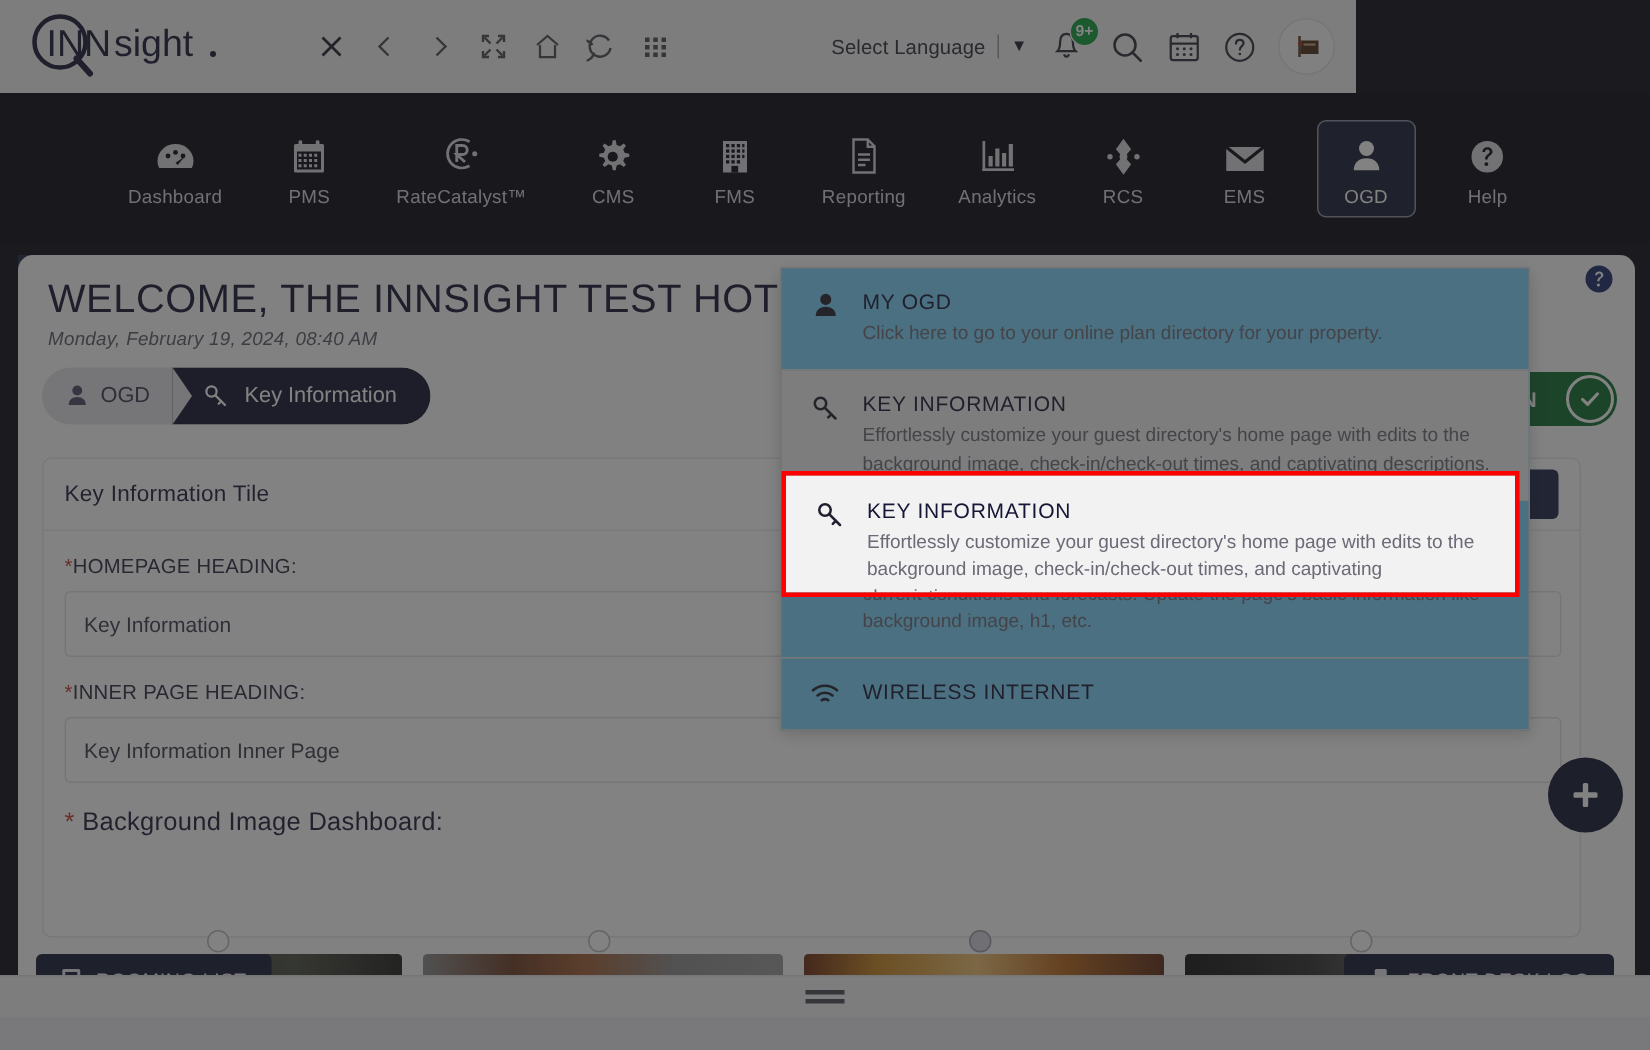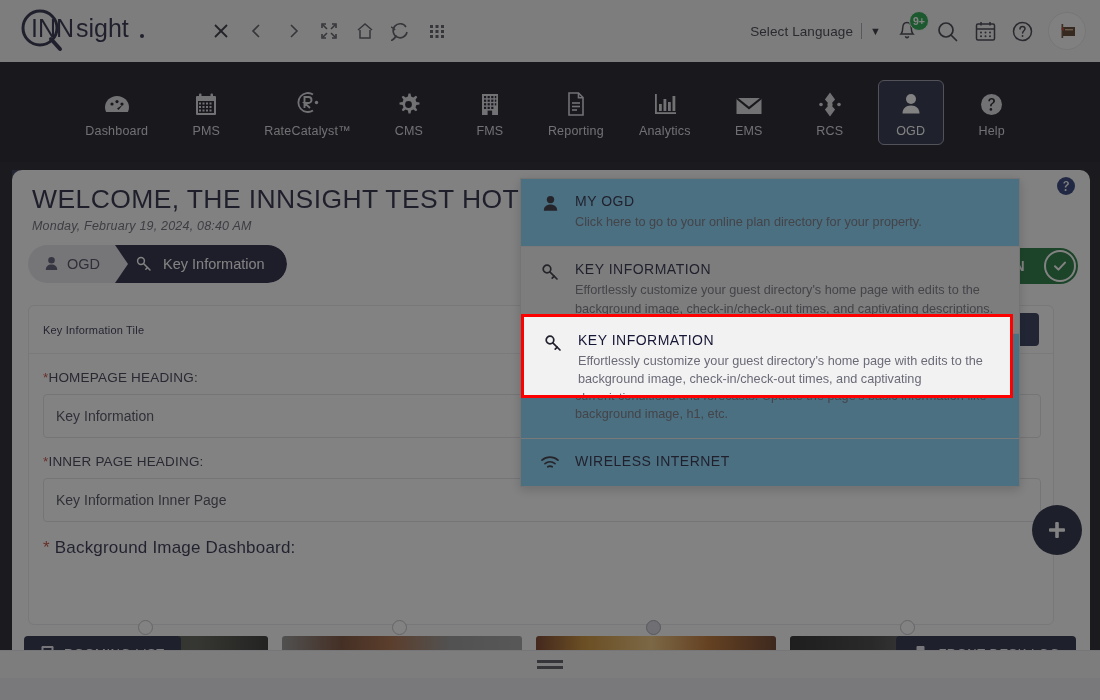--- a/index.html
+++ b/index.html
@@ -8,21 +8,21 @@
     overflow: hidden;
     font-family: "Liberation Sans", sans-serif;
     background: #0a0a14;
   }
 
   
   #root { position: relative; width: 1100px; height: 700px; }
 
   
   .topbar {
-    position: absolute; left: 0; top: 0; width: 1100px; height: 62px;
+    position: absolute; left: 0; top: 0; width: 904px; height: 62px;
     background: #f3f3f3;
     display: flex; align-items: center;
   }
   .logo-wrap { margin-left: 16px; width: 150px; height: 50px; display:flex; align-items:center; }
   .logo-svg { display:block; }
 
   .nav-btns { display: flex; align-items: center; gap: 2px; margin-left: 38px; }
   .navbtn {
     width: 34px; height: 34px; display: flex; align-items: center; justify-content: center;
     color: #4a4a55;
@@ -127,21 +127,21 @@
 
   .card {
     position: absolute; left: 28px; top: 305px; width: 1026px; height: 320px;
     background: #ffffff; border: 1px solid #e6e6ec; border-radius: 6px;
   }
   .card-head {
     height: 48px; border-bottom: 1px solid #ececf1;
     display: flex; align-items: center; justify-content: space-between;
     padding: 0 14px 0 14px;
   }
-  .card-title { font-size: 11px; color: #1b1b3a; letter-spacing: .2px; }
+  .card-title { font-size: 15px; color: #1b1b3a; letter-spacing: .2px; }
   .edit-btn {
     background: #1a2347; color: #ffffff; font-size: 13px; letter-spacing: .6px;
     padding: 9px 20px; border-radius: 4px; border: none;
   }
   .card-body { padding: 16px 14px 0 14px; }
   .flabel { font-size: 13.5px; color: #2a2a40; letter-spacing: .2px; margin-bottom: 9px; }
   .flabel .req { color: #c0392b; }
   .finput {
     width: 998px; height: 44px; border: 1px solid #e1e1e8; border-radius: 4px;
     background: #fff; font-size: 14px; color: #3b3b4e; padding: 0 12px;
@@ -472,39 +472,39 @@
           <rect x="11.5" y="7" width="2.8" height="12"></rect>
           <rect x="16" y="10" width="2.8" height="9"></rect>
           <rect x="20.5" y="4" width="2.8" height="15"></rect>
         </svg>
       </span>
       <span class="lbl">Analytics</span>
     </div>
 
     <div class="navitem">
       <span class="ni-ico">
-        <svg width="28" height="22" viewBox="0 0 28 22" fill="currentColor">
-          <path d="M1.5 3 L26.5 3 L26.5 19 L1.5 19 Z"></path>
-          <path d="M1.5 3 L14 13 L26.5 3" fill="none" stroke="#06060f" stroke-width="2.2"></path>
-        </svg>
-      </span>
-      <span class="lbl">EMS</span>
-    </div>
-
-    <div class="navitem">
-      <span class="ni-ico">
         <svg width="26" height="25" viewBox="0 0 26 25" stroke="currentColor" stroke-width="1.7" fill="none">
           <path d="M13 2 L17 7.5 L13 12 L9 7.5 Z" fill="currentColor"></path>
           <path d="M13 13 L17 17.5 L13 23 L9 17.5 Z" fill="currentColor"></path>
           <circle cx="13" cy="12.5" r="2.6" fill="currentColor" stroke="none"></circle>
           <circle cx="4" cy="12.5" r="1.8" fill="currentColor" stroke="none"></circle>
           <circle cx="22" cy="12.5" r="1.8" fill="currentColor" stroke="none"></circle>
         </svg>
       </span>
       <span class="lbl">RCS</span>
+    </div>
+
+    <div class="navitem">
+      <span class="ni-ico">
+        <svg width="28" height="22" viewBox="0 0 28 22" fill="currentColor">
+          <path d="M1.5 3 L26.5 3 L26.5 19 L1.5 19 Z"></path>
+          <path d="M1.5 3 L14 13 L26.5 3" fill="none" stroke="#06060f" stroke-width="2.2"></path>
+        </svg>
+      </span>
+      <span class="lbl">EMS</span>
     </div>
 
     <div class="navitem active">
       <span class="ni-ico">
         <svg width="22" height="25" viewBox="0 0 22 25" fill="#ffffff">
           <circle cx="11" cy="7" r="5"></circle>
           <path d="M11 13.5 C5.8 13.5 2.5 16.5 2.5 21.5 L19.5 21.5 C19.5 16.5 16.2 13.5 11 13.5 Z"></path>
         </svg>
       </span>
       <span class="lbl">OGD</span>

